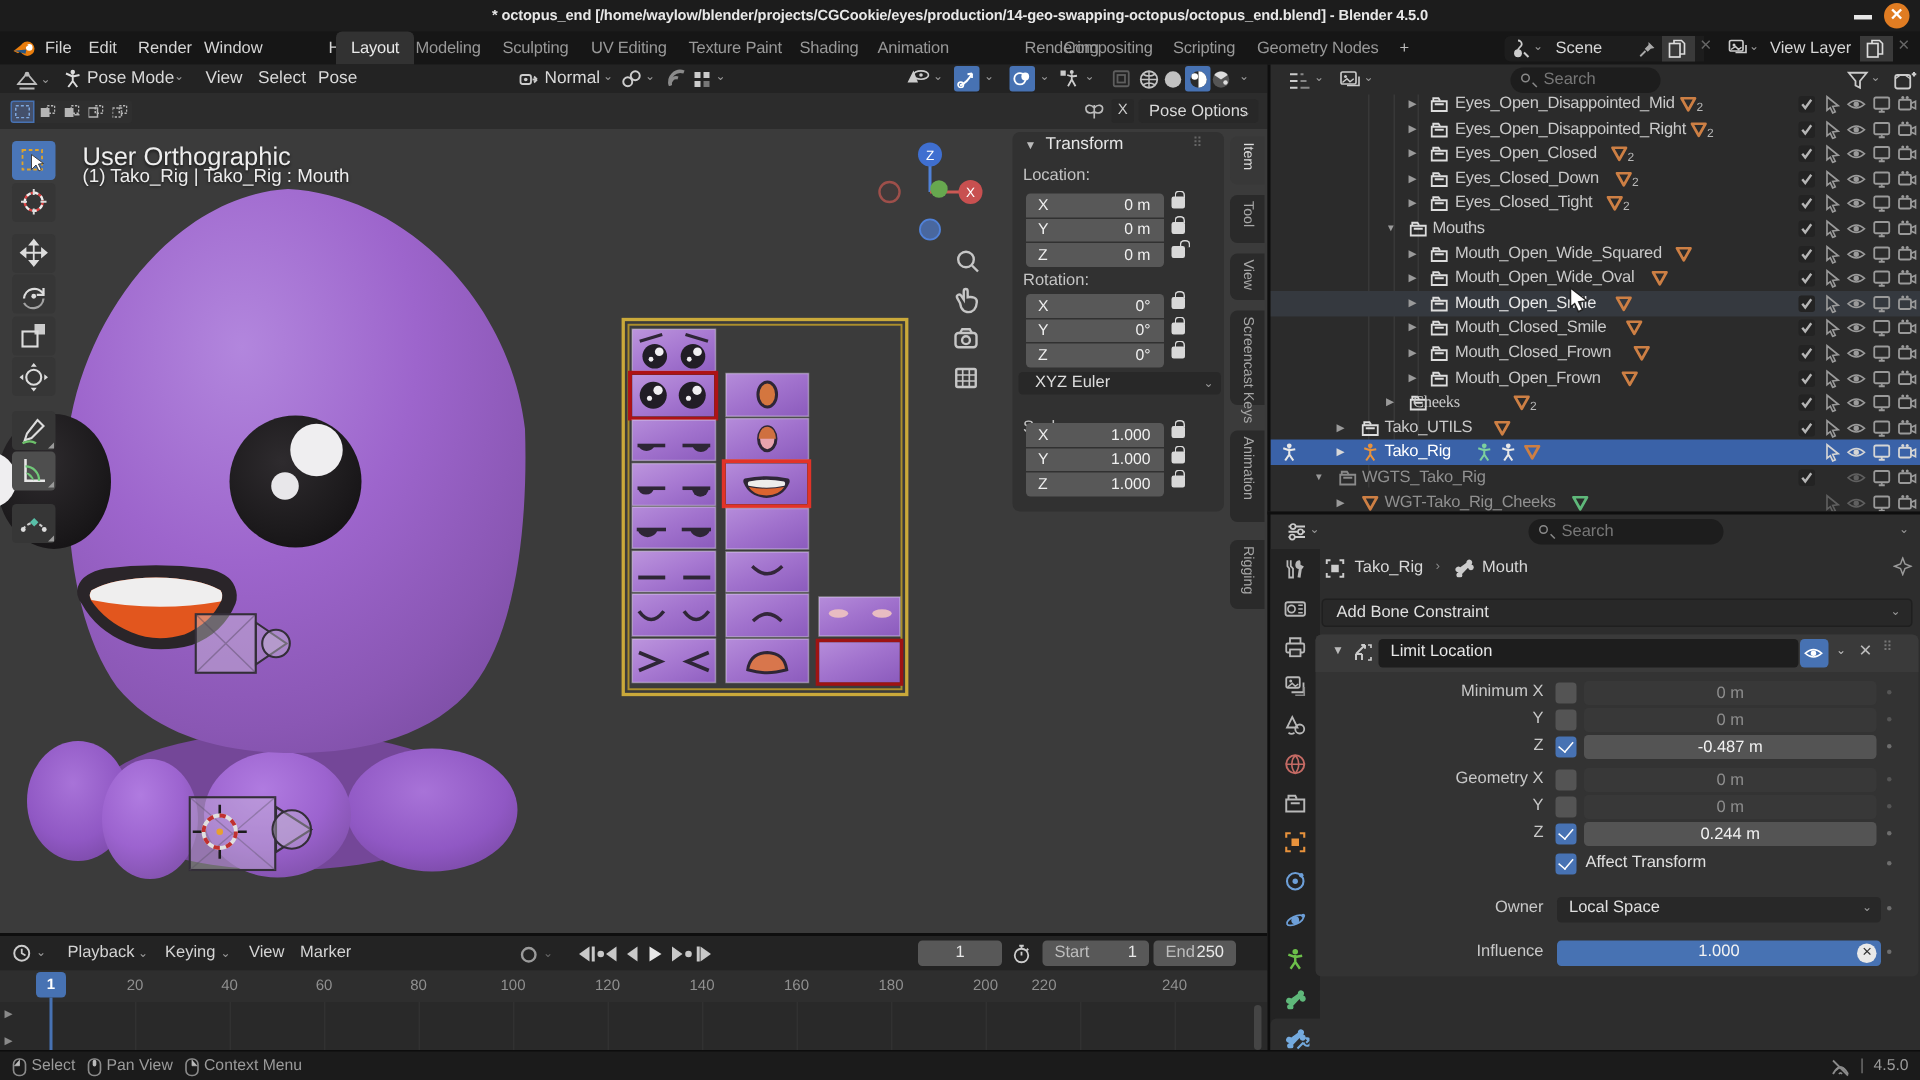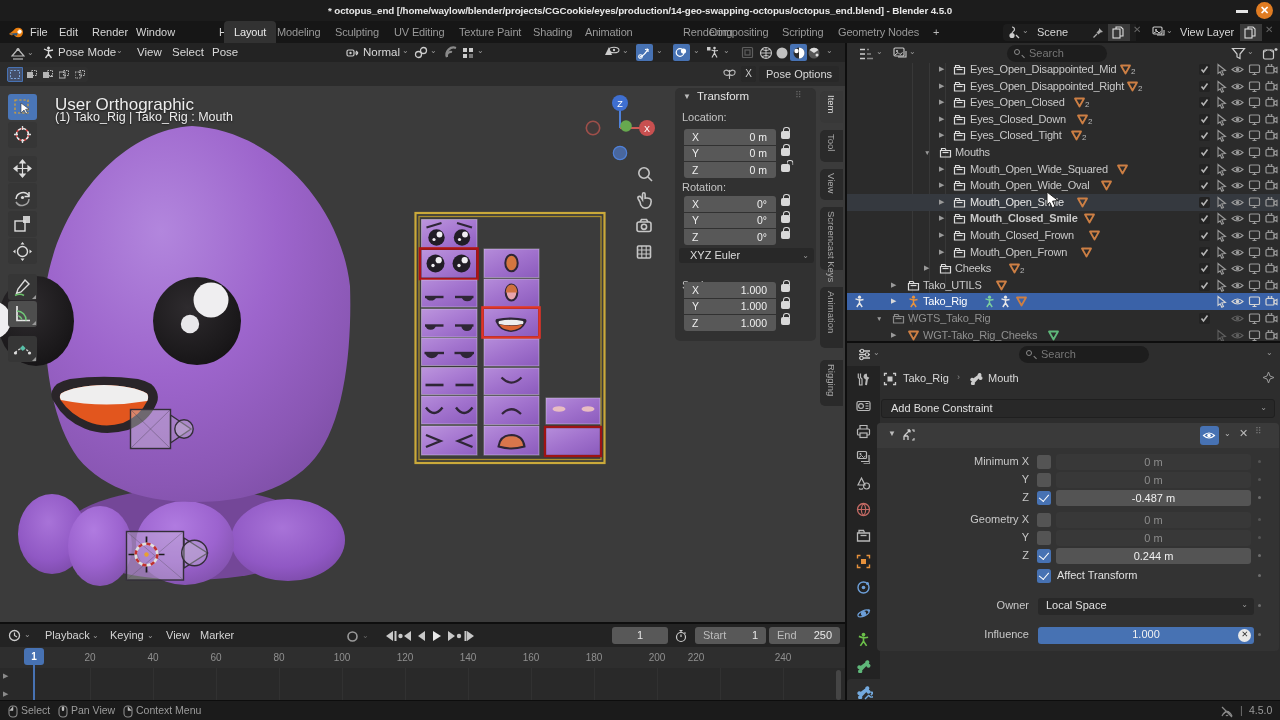--- a/index.html
+++ b/index.html
@@ -680,21 +680,21 @@
     </svg>
     <div class="tfield" style="left:612px;width:56px;text-align:center;line-height:17px;">1</div>
     <svg class="abs" style="left:674px;top:5px;" width="14" height="14" viewBox="0 0 14 14">
         <circle cx="7" cy="8" r="4.5" fill="none" stroke="#ccc" stroke-width="1.2"></circle>
         <path d="M7 5.5 V8 M5.5 1.5 h3 M7 1.5 V3 M10.5 3.5 l1 1" stroke="#ccc" stroke-width="1.2"></path>
       </svg>
     <div class="tfield" style="left:695px;width:71px;">
         <span style="position:absolute;left:8px;top:1.5px;color:#bdbdbd;">Start</span>
         <span style="position:absolute;right:8px;top:1.5px;">1</span>
       </div>
-    <div class="tfield" style="left:769px;width:71px;text-align:center;">
+    <div class="tfield" style="left:769px;width:55px;text-align:center;">
         <span style="position:absolute;left:8px;top:1.5px;color:#bdbdbd;">End</span>
         <span style="position:absolute;right:8px;top:1.5px;">250</span>
       </div>
 
     <div class="abs" style="left:0;top:23px;width:845px;height:21px;background:#2e2e2e;"></div>
     <div class="abs" style="left:0;top:44px;width:845px;height:34px;background:#292929;"></div>
     <div id="ticks" style="position:absolute;left:0;top:0;width:845px;height:78px;">
       <span class="tick" style="left:70px;">20</span>
         <span class="tick" style="left:133px;">40</span>
         <span class="tick" style="left:196px;">60</span>
@@ -1003,21 +1003,21 @@
             <svg style="left:418px;color:#9a9a9a;">
               <use href="#i-cam"></use>
             </svg>
           </div>
         </div>
       <div class="orow" style="top:167.4px;">
           <span class="exp" style="left:92px;">▶</span>
           <svg class="ic" style="left:106px;color:#ddd;">
             <use href="#i-coll"></use>
           </svg>
-          <span class="oname" style="left:123px;font-weight:bold;">Mouth_Closed_Smile</span>
+          <span class="oname" style="left:123px;">Mouth_Closed_Smile</span>
           <svg class="ic" style="left:236px;color:#cd7f44;">
             <use href="#i-tri"></use>
           </svg>
           <div class="orics">
             <svg style="left:351px;color:#b5b5b5;">
               <use href="#i-chk"></use>
             </svg>
             <svg style="left:368px;color:#9a9a9a;">
               <use href="#i-ptr"></use>
             </svg>
@@ -1084,21 +1084,21 @@
             <svg style="left:418px;color:#9a9a9a;">
               <use href="#i-cam"></use>
             </svg>
           </div>
         </div>
       <div class="orow" style="top:217.2px;">
           <span class="exp" style="left:77px;">▶</span>
           <svg class="ic" style="left:92px;color:#ddd;">
             <use href="#i-coll"></use>
           </svg>
-          <span class="oname" style="left:108px;">Cheeks</span>
+          <span class="oname" style="left:95px;font-family:Liberation Serif, serif;">Cheeks</span>
           <svg class="ic" style="left:161px;color:#cd7f44;">
             <use href="#i-tri"></use>
           </svg>
           <span class="sub2" style="left:173px;">2</span>
           <div class="orics">
             <svg style="left:351px;color:#b5b5b5;">
               <use href="#i-chk"></use>
             </svg>
             <svg style="left:368px;color:#9a9a9a;">
               <use href="#i-ptr"></use>
@@ -1326,20 +1326,23 @@
       <span class="abs" style="right:7px;top:3px;color:#999;font-size:8px;">⌄</span>
     </div>
 
     <div class="abs" style="left:30px;top:80px;width:402px;height:228px;background:#333333;border-radius:4px;"></div>
     <div class="abs" style="left:30px;top:80px;width:402px;height:25px;background:#3a3a3a;border-radius:4px 4px 0 0;"></div>
     <span class="abs" style="left:41px;top:86px;color:#bbb;font-size:8px;">▼</span>
     <svg class="abs" style="left:55px;top:85px;" width="14" height="14" viewBox="0 0 14 14">
         <path d="M2 12 V8 M2 8 H6 M6 8 V12 M2 8 L8 2 M8 2 h-2.5 M8 2 v2.5" fill="none" stroke="#ccc" stroke-width="1.3"></path>
         <path d="M10 2 h2 v2 M12 10 v2 h-2" stroke="#ccc" fill="none" stroke-width="1.1"></path>
       </svg>
+    <div class="abs" style="left:72px;top:82.5px;width:280px;height:19.5px;background:#1d1d1d;border-radius:3px;">
+        <span class="abs" style="left:8px;top:2.5px;color:#e8e8e8;font-size:11px;">Limit Location</span>
+      </div>
     <div class="abs" style="left:352.5px;top:82.5px;width:19px;height:19.5px;background:#4772b3;border-radius:3px;"></div>
     <svg class="abs" style="left:355px;top:86px;width:14px;height:13px;color:#fff;">
         <use href="#i-eye"></use>
       </svg>
     <span class="abs" style="left:377px;top:86px;color:#bbb;font-size:8px;">⌄</span>
     <span class="abs" style="left:392px;top:84px;color:#bbb;font-size:11px;">✕</span>
     <span class="abs" style="left:408px;top:83px;color:#777;font-size:9px;letter-spacing:0.5px;">⠿</span>
 
     <div class="prow" style="left:0;top:110px;width:435px;">
         <span class="plabel">Minimum X</span>

